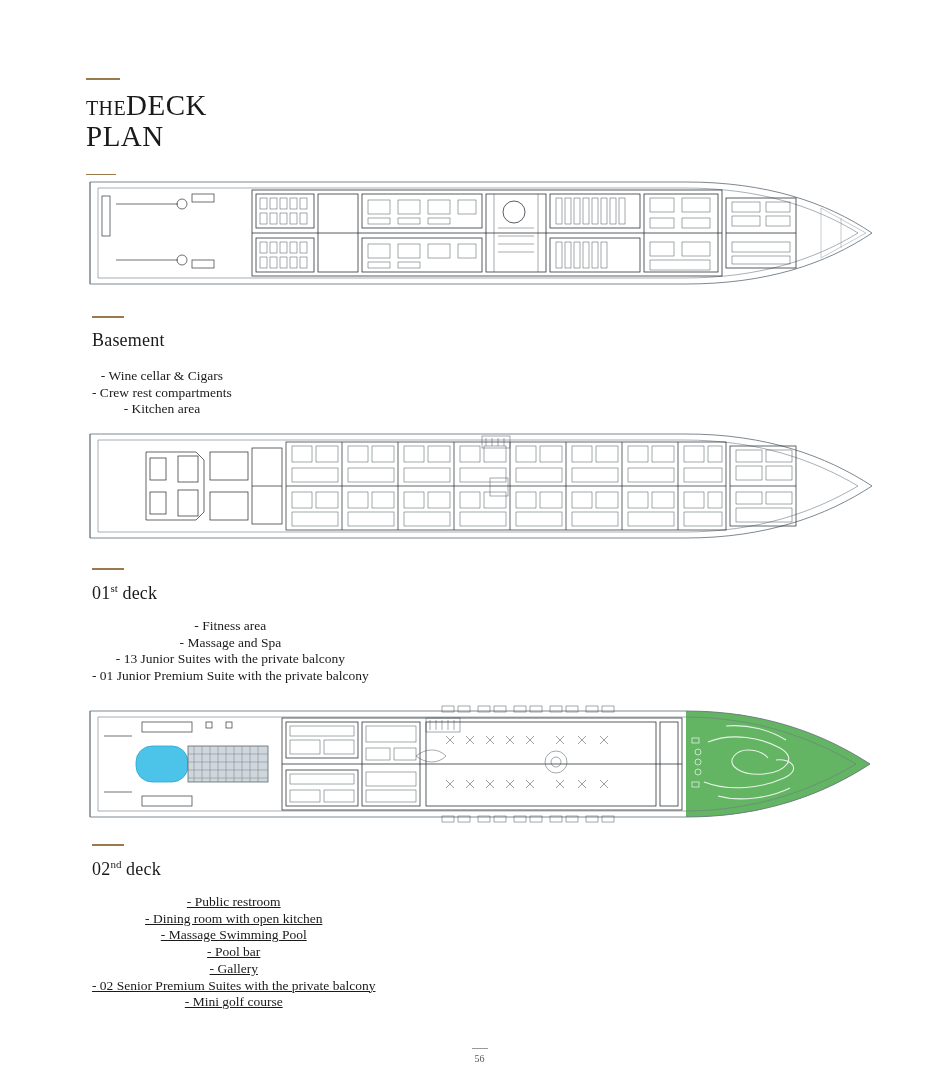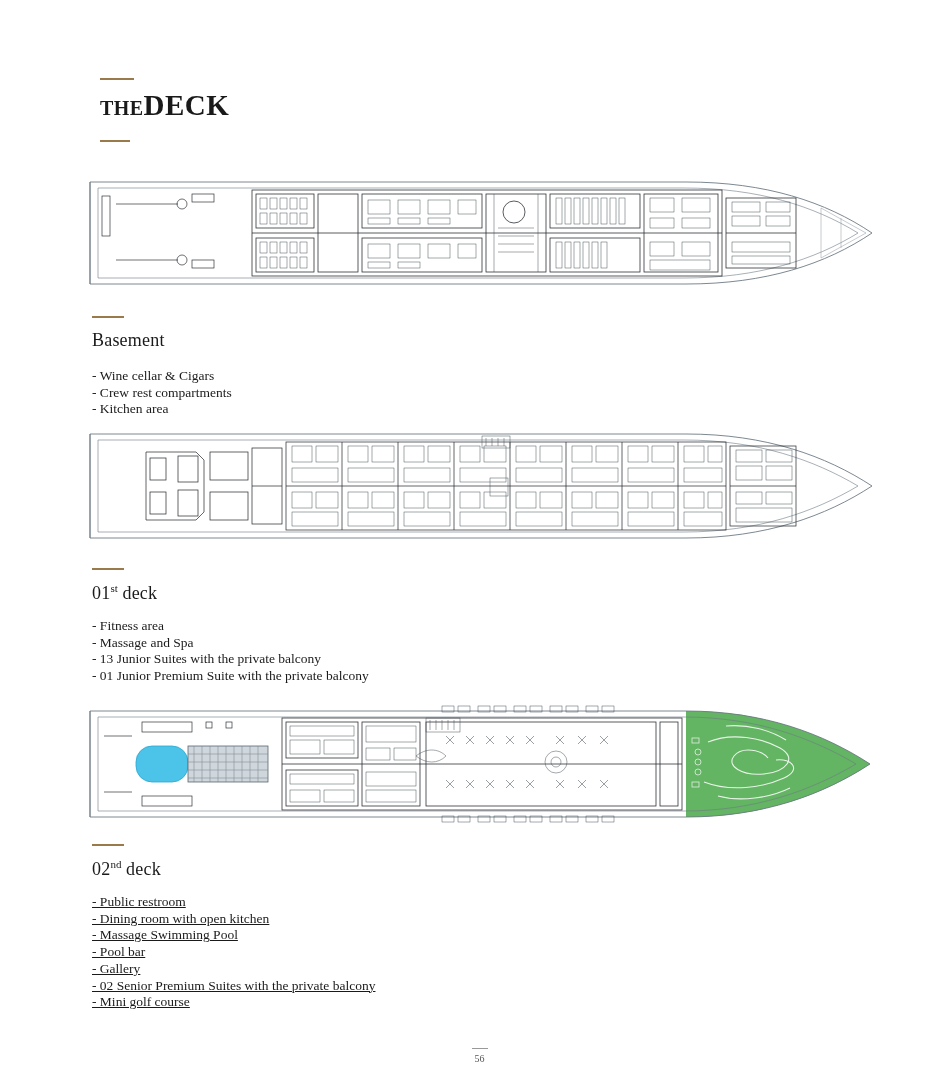--- a/index.html
+++ b/index.html
@@ -17,24 +17,23 @@
   }
   .page {
     position: absolute;
     inset: 0;
     padding: 0;
   }
 
   
   .title-block {
     position: absolute;
-    left: 100px;
+    left: 86px;
     top: 78px;
     width: 400px;
-    font-weight: bold;
   }
   .title-rule-top {
     width: 34px;
     height: 2px;
     background: #9a7a4a;
     margin-bottom: 10px;
   }
   .title-line1 {
     font-size: 29px;
     letter-spacing: 0.5px;
@@ -84,20 +83,21 @@
     padding: 0;
     list-style: none;
     margin-left: 92px;
     margin-top: 10px;
   }
   .bullets li {
     font-size: 13.5px;
     line-height: 16.7px;
     color: #1a1a1a;
     white-space: nowrap;
+    text-align: center;
   }
 
   
   .deck-wrap {
     position: absolute;
     left: 86px;
     width: 790px;
   }
   .deck-wrap svg { display: block; }
 
@@ -122,20 +122,21 @@
 </head>
 <body>
 
 <div class="page">
 
   <div class="title-block">
     <div class="title-rule-top"></div>
     <div class="title-line1">
       <span class="small">THE</span><span>DECK</span>
     </div>
+    <div class="title-line2">PLAN</div>
     <div class="title-rule-bottom"></div>
   </div>
 
   <div class="section" style="top:168px;">
 
     <div class="deck-wrap" style="top:0px;">
       <svg width="790" height="130" viewBox="0 0 790 130">
         <g fill="none" stroke="#6e7b84" stroke-width="0.9">
 
           <path d="M4,14 L600,14 C680,14 740,34 786,65 C740,96 680,116 600,116 L4,116 Z"></path>

